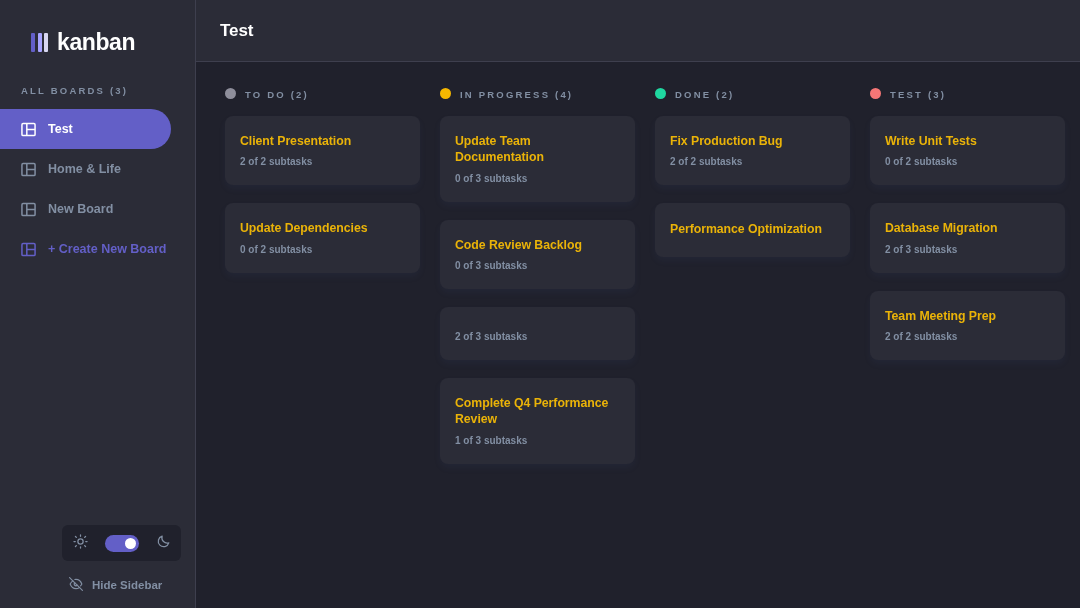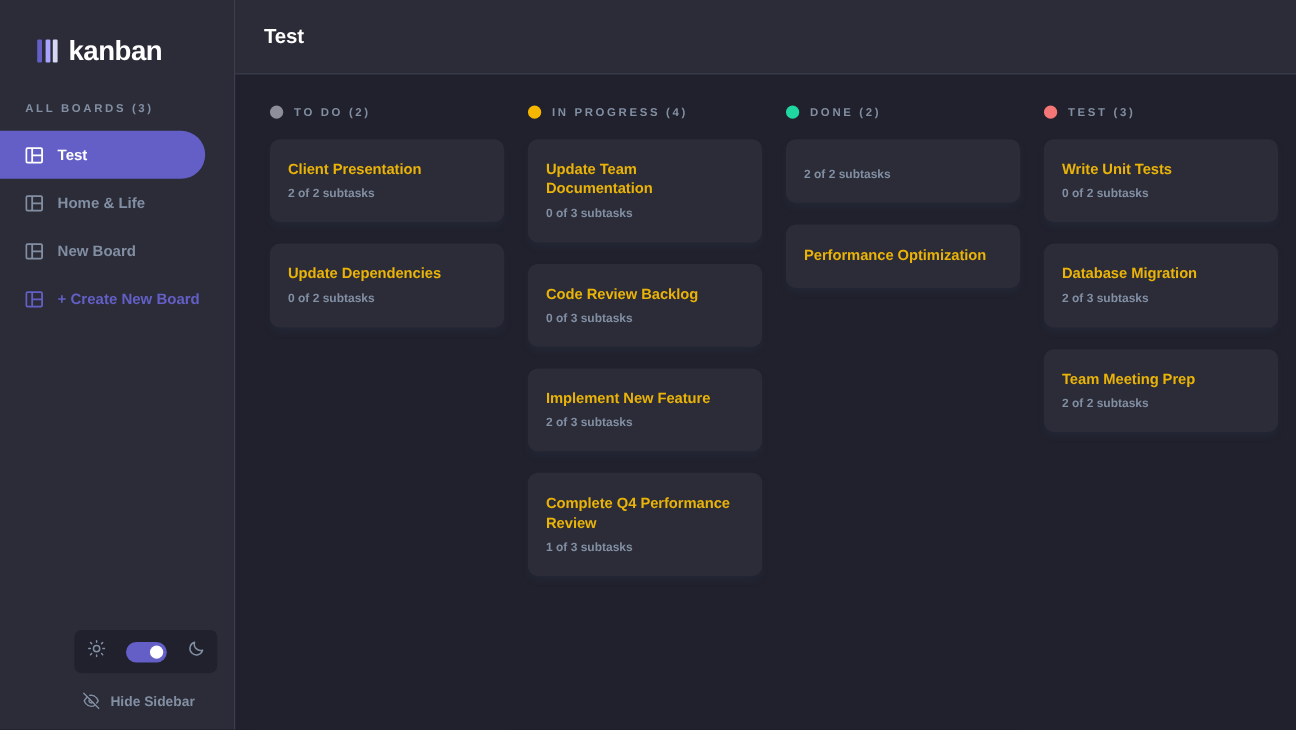--- a/index.html
+++ b/index.html
@@ -322,34 +322,34 @@
           </div>
           <div class="card">
             <div class="card-title">Update Team Documentation</div>
             <div class="card-sub">0 of 3 subtasks</div>
           </div>
           <div class="card">
             <div class="card-title">Code Review Backlog</div>
             <div class="card-sub">0 of 3 subtasks</div>
           </div>
           <div class="card">
-            <div class="card-title">Implement New Feature</div>
             <div class="card-sub">2 of 3 subtasks</div>
           </div>
           <div class="card">
             <div class="card-title">Complete Q4 Performance Review</div>
             <div class="card-sub">1 of 3 subtasks</div>
           </div>
         </div>
         <div class="column">
           <div class="col-head">
             <span class="dot" style="background: rgb(31, 215, 160);"></span>
             <span class="col-name">DONE (2)</span>
           </div>
           <div class="card">
+            <div class="card-title">Fix Production Bug</div>
             <div class="card-sub">2 of 2 subtasks</div>
           </div>
           <div class="card no-sub">
             <div class="card-title">Performance Optimization</div>
           </div>
         </div>
         <div class="column">
           <div class="col-head">
             <span class="dot" style="background: rgb(245, 118, 118);"></span>
             <span class="col-name">TEST (3)</span>

